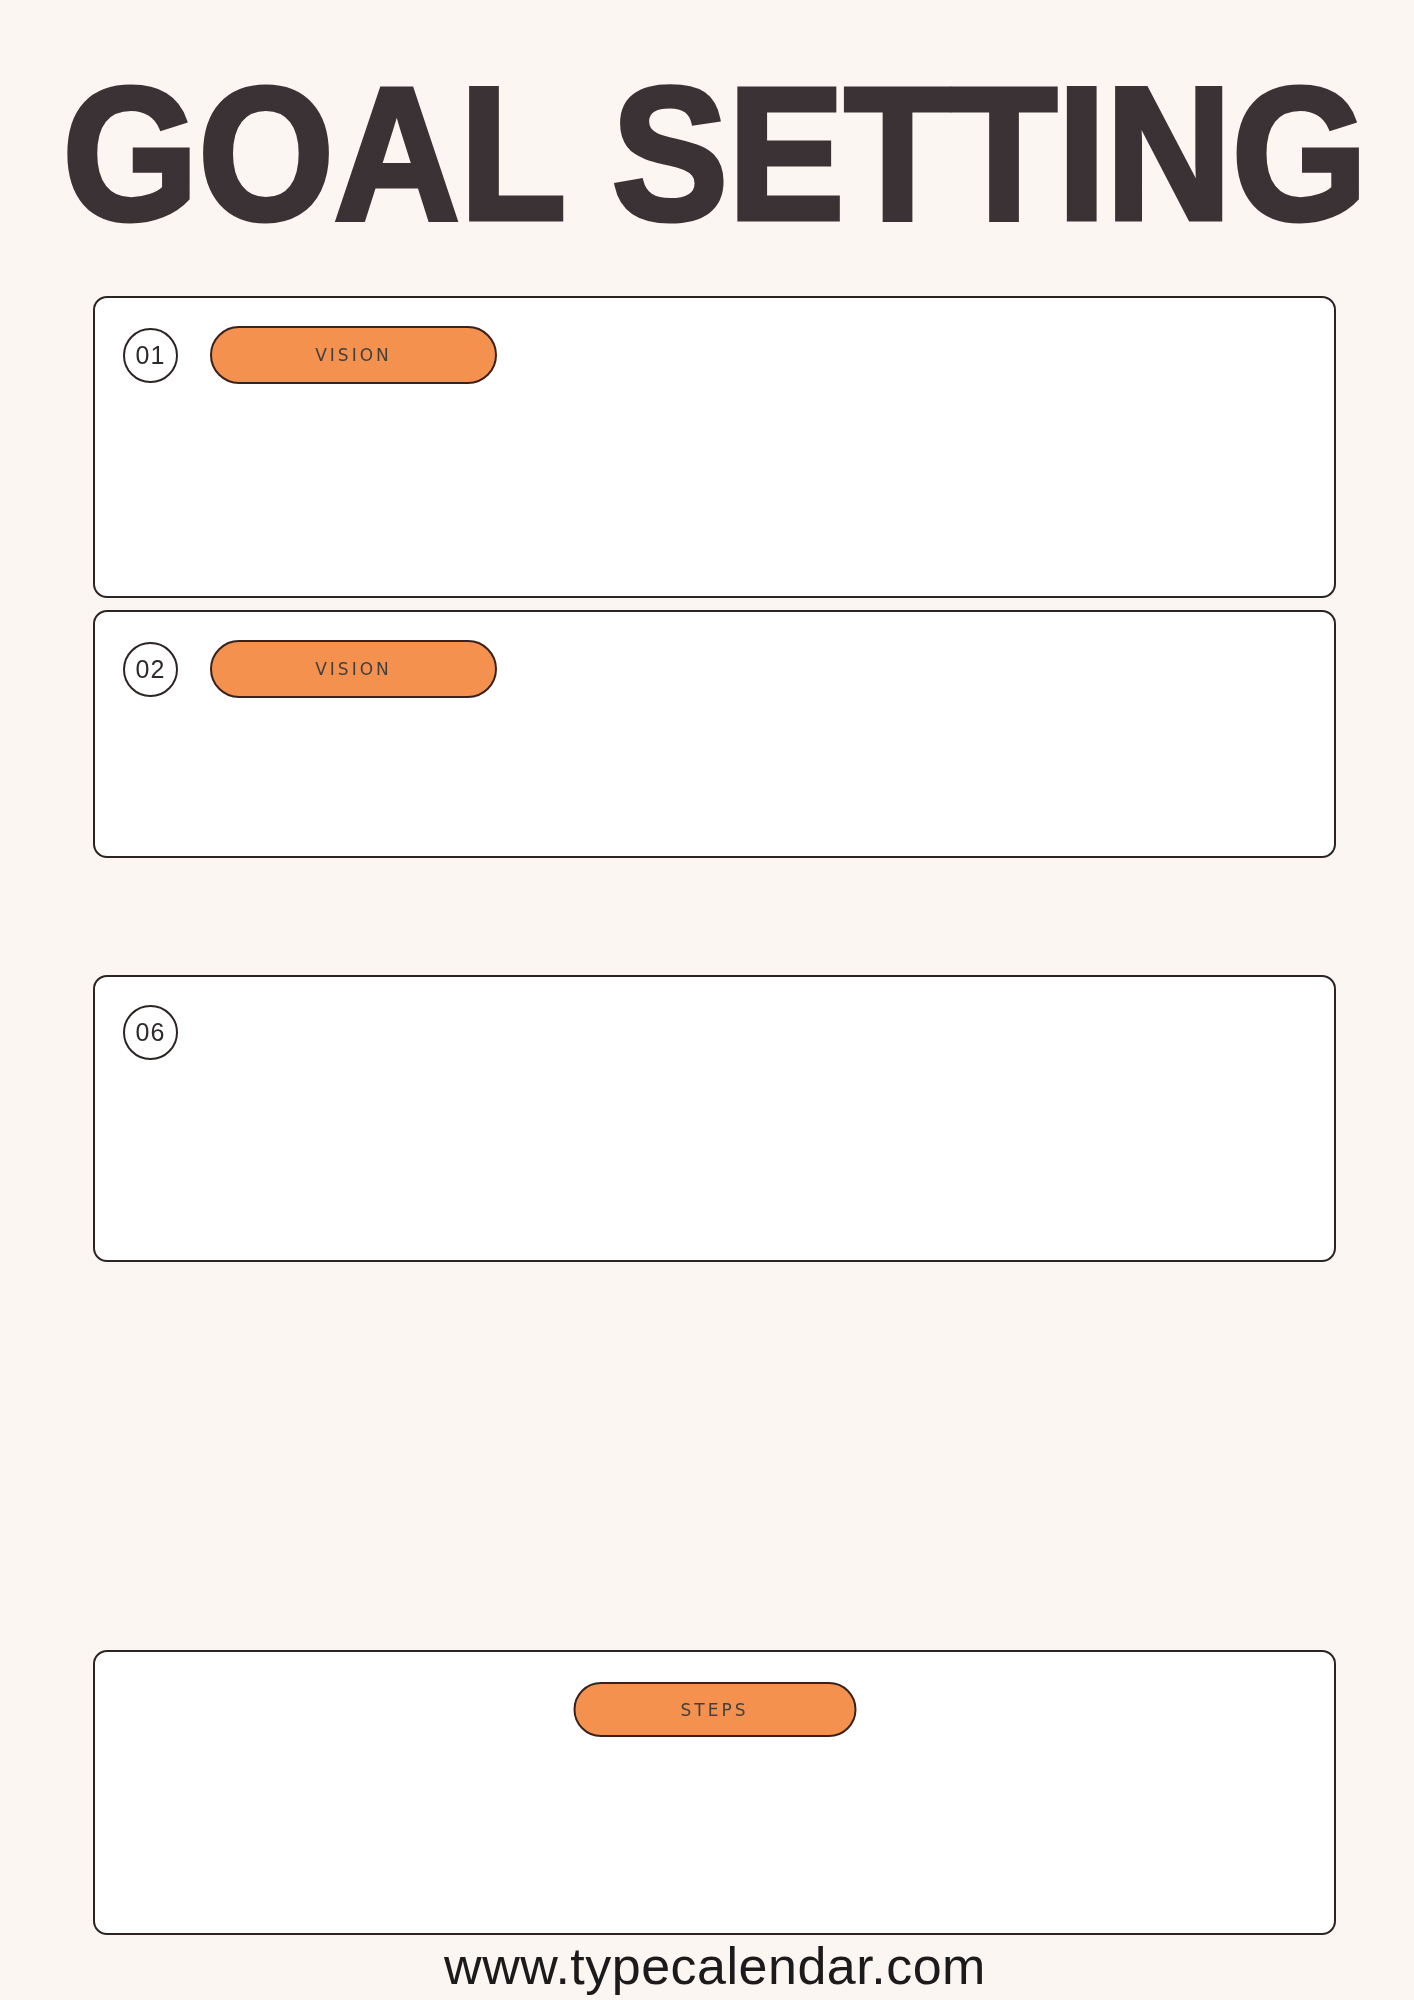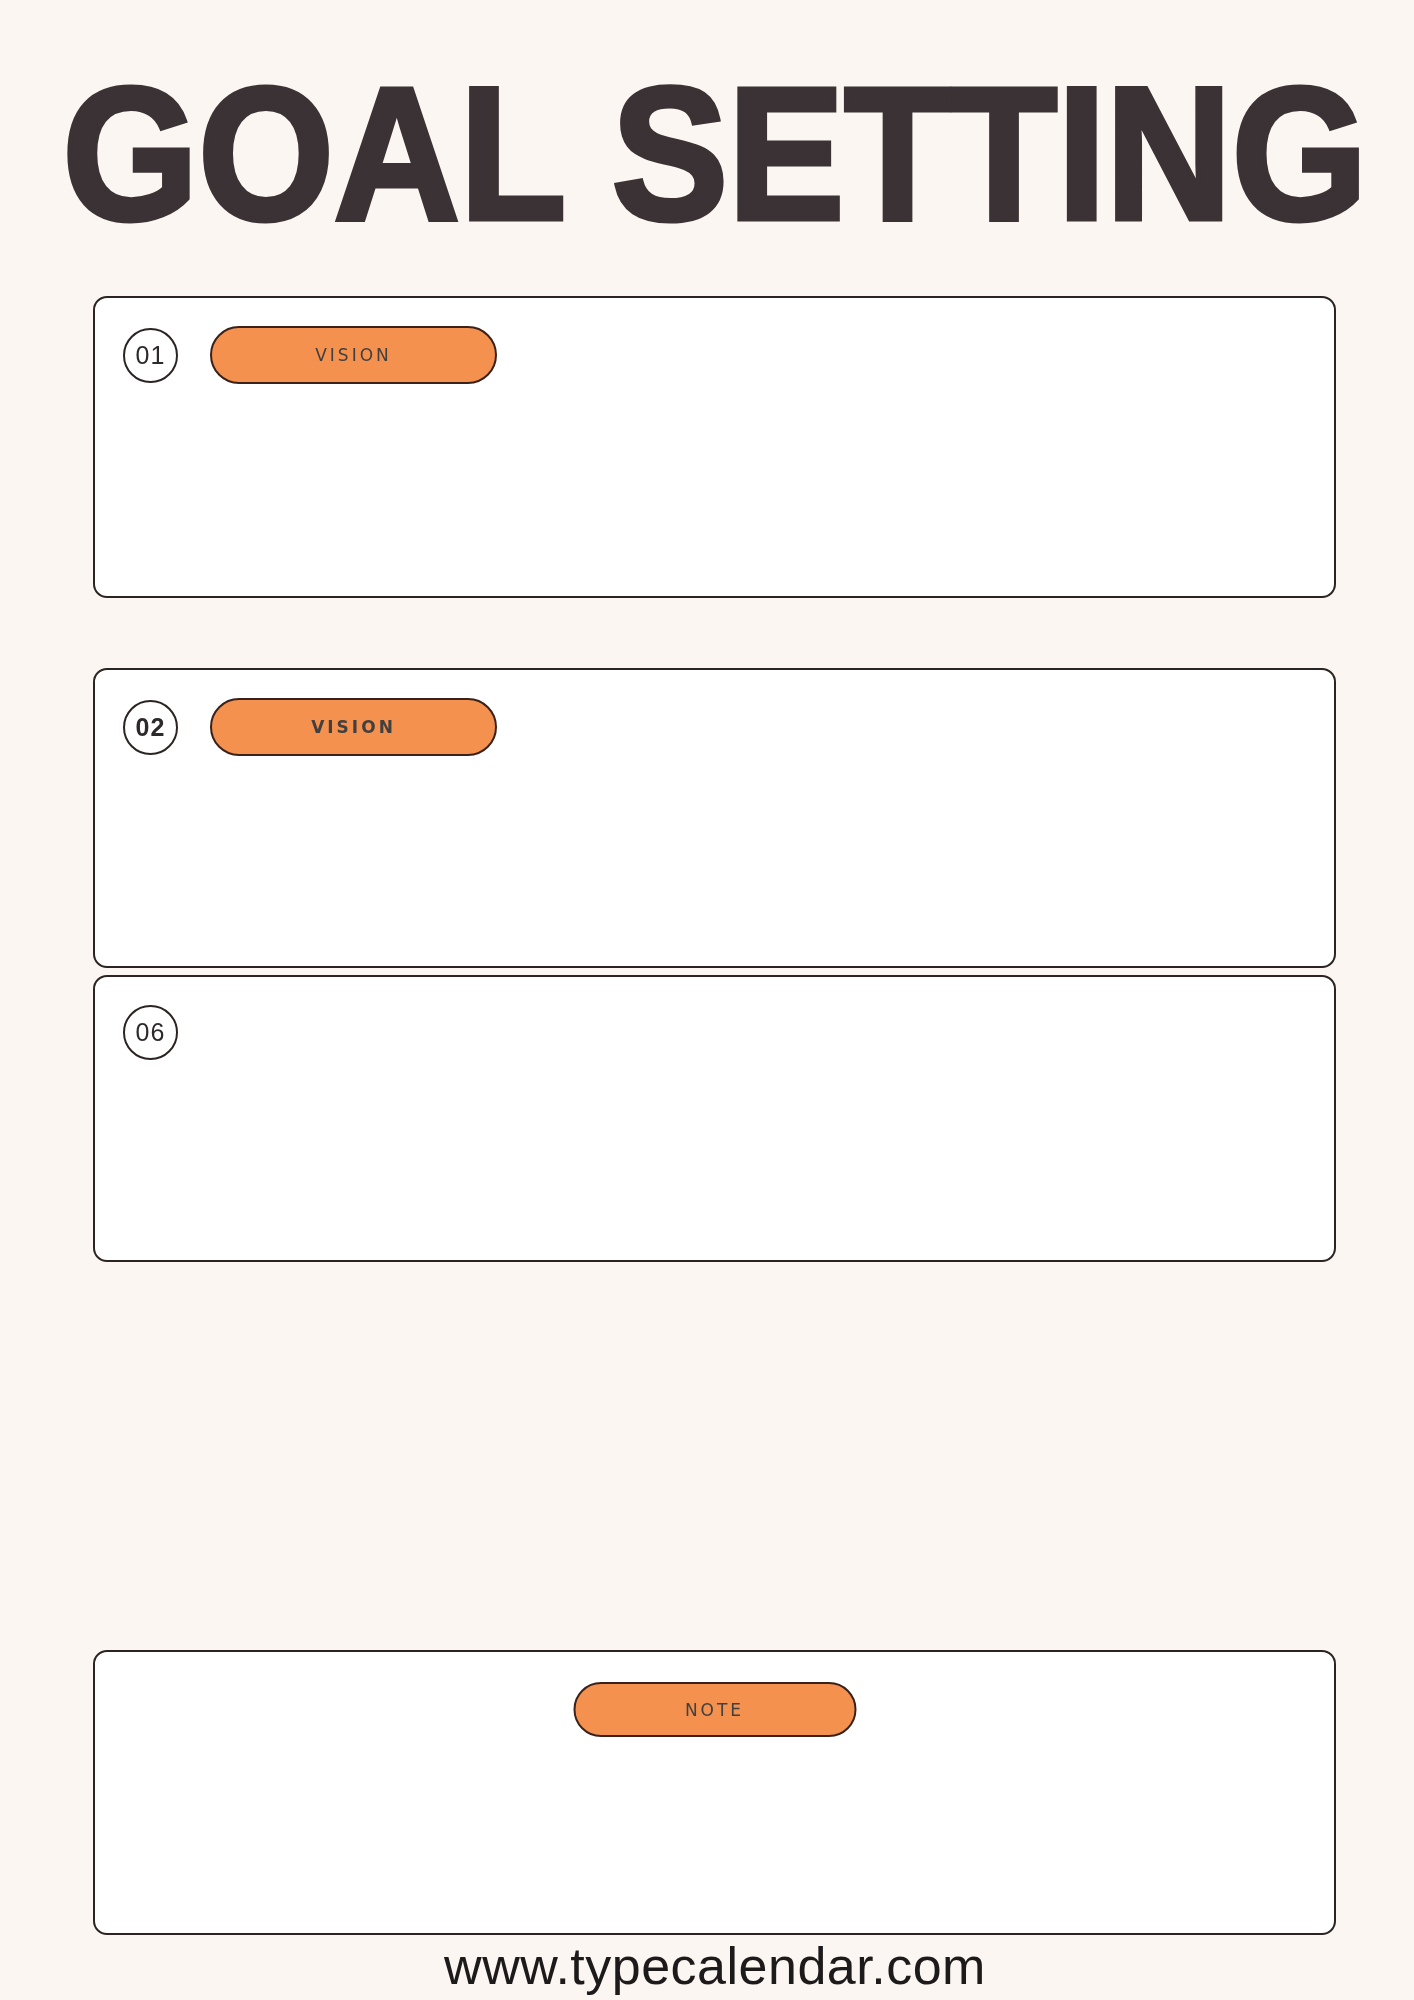--- a/index.html
+++ b/index.html
@@ -22,21 +22,21 @@
   .section-box {
     position: absolute;
     left: 85px;
     width: 1243px;
     background: #FFFFFF;
     border: 2.5px solid #2B2422;
     border-radius: 14px;
     box-sizing: border-box;
   }
   .box-vision   { top: 296px;  height: 302px; }
-  .box-mision   { top: 668px;  height: 300px; font-weight: bold; }
+  .box-mision   { top: 610px;  height: 248px; }
   .box-strategy { top: 975px;  height: 287px; }
   .box-action   { top: 1308px; height: 300px; }
   .box-note     { top: 1650px; height: 285px; }
   .section-header {
     position: absolute;
     top: 28px; left: 28px;
     display: flex;
     align-items: center;
     gap: 32px;
   }
@@ -118,19 +118,19 @@
 
   <div class="section-box box-strategy">
     <div class="section-header">
       <div class="num-circle">06</div>
     </div>
     <div class="writing-area"></div>
   </div>
 
 
   <div class="section-box box-note">
-    <div class="pill note-pill">NOTE</div>
+    <div class="pill note-pill">STEPS</div>
     <div class="writing-area"></div>
   </div>
 
   <div class="footer-url">www.typecalendar.com</div>
 
 </div>
 
 </body></html>

